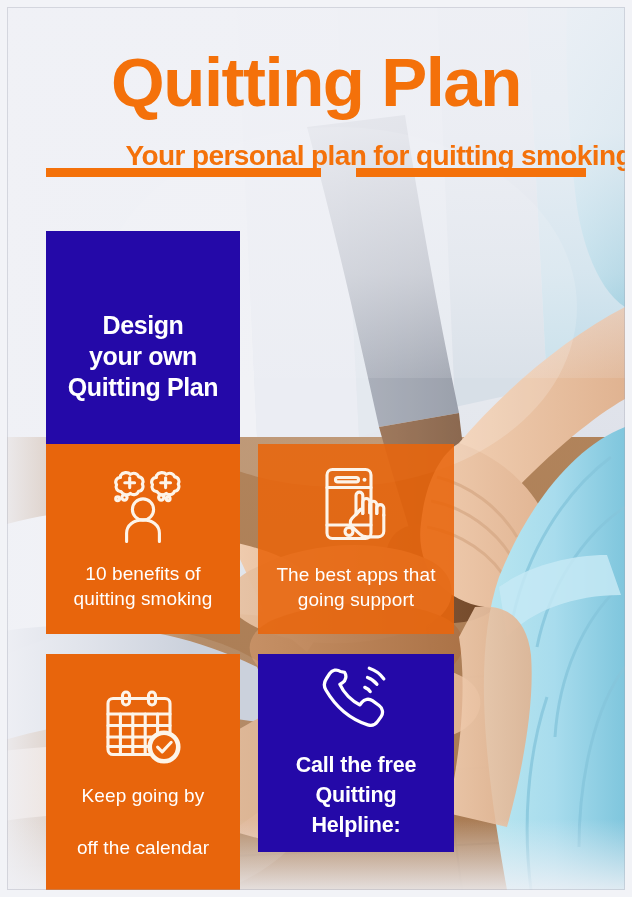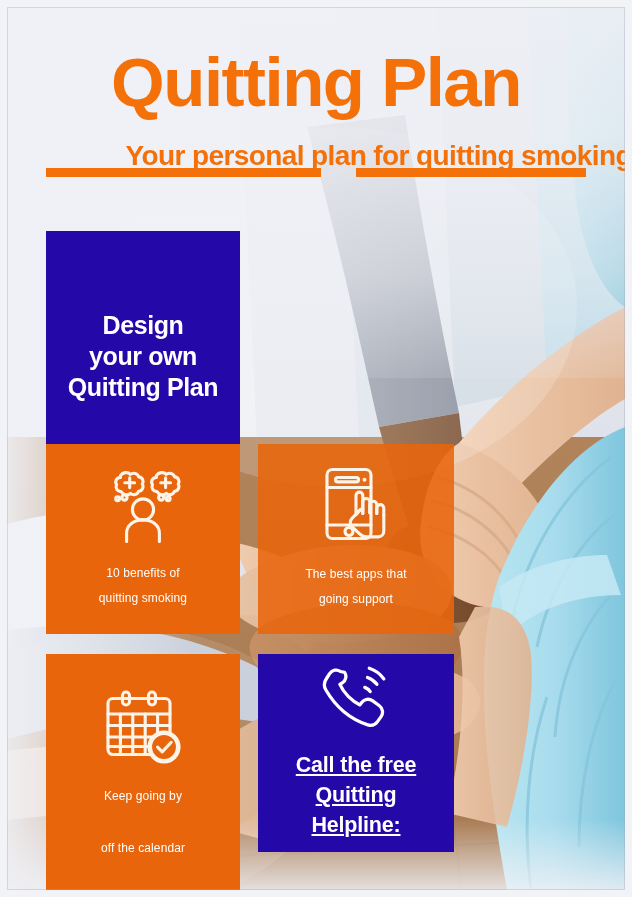--- a/index.html
+++ b/index.html
@@ -105,26 +105,26 @@
   #card-benefits{left:46px;top:444px;width:194px;height:190px;}
   #card-apps{left:258px;top:444px;width:196px;height:190px;}
   #card-calendar{left:46px;top:654px;width:194px;height:242px;}
   #card-helpline{left:258px;top:654px;width:196px;height:198px;}
 
   .card-heading{
     font-size:25px;line-height:31px;font-weight:bold;
     letter-spacing:-.4px;margin:0;
   }
   .card-caption{
-    font-size:12px;line-height:25px;font-weight:normal;
+    font-size:19px;line-height:25px;font-weight:normal;
     letter-spacing:.1px;margin:0;
     padding:0 10px;
   }
   .card-icon{display:block;margin:0 auto 14px auto;}
-  #card-helpline .card-heading{font-size:21.5px;line-height:30px;letter-spacing:-.2px;text-decoration:underline;}
+  #card-helpline .card-heading{font-size:21.5px;line-height:30px;letter-spacing:-.2px;}
   #card-calendar .card-caption{line-height:26px;}
 </style>
 </head>
 <body>
 
 <div id="poster">
 
   <div id="photo">
     <svg viewBox="0 0 618 883" preserveAspectRatio="xMidYMid slice" aria-hidden="true">
       <defs>

